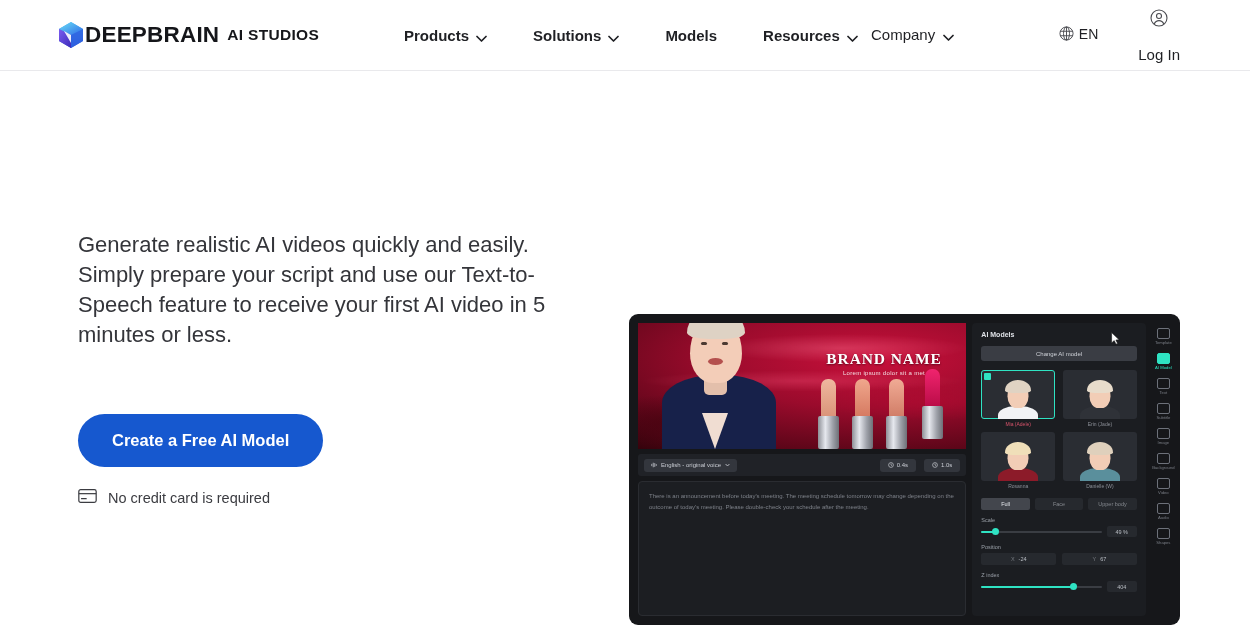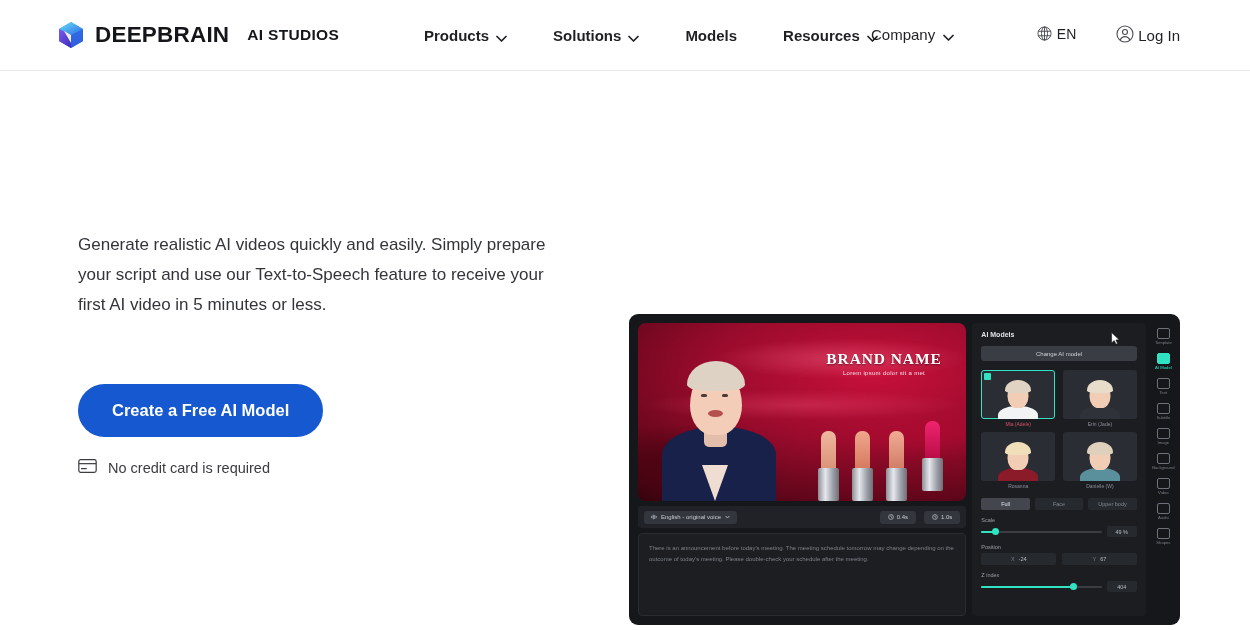--- a/index.html
+++ b/index.html
@@ -13,21 +13,21 @@
   
   .header {
     position: relative;
     height: 71px;
     background: #ffffff;
     border-bottom: 1px solid #e9e9ec;
     display: flex;
     align-items: center;
     padding: 0 26px 0 58px;
   }
-  .brand { display: flex; align-items: center; gap: 11px; flex: 0 0 auto; }
+  .brand { display: flex; align-items: center; gap: 1px; flex: 0 0 auto; }
   .logo-cube { width: 26px; height: 28px; display: block; }
   .brand-name {
     font-size: 22.5px; font-weight: 700; letter-spacing: .2px;
     color: #15161a;
   }
   .brand-sub {
     font-size: 15.5px; font-weight: 600; letter-spacing: .3px;
     color: #15161a; margin-left: 7px;
   }
 
@@ -45,23 +45,23 @@
     position: absolute; right: 26px; top: 0; height: 71px;
     display: flex; align-items: center; gap: 0;
   }
   .lang {
     display: flex; gap: 5px;
     font-size: 14px; color: #1f2024; padding: 0 10px; cursor: pointer;
     position: relative; left: -46px; top: -1px;
   }
   .globe { width: 15px; height: 15px; }
   .login {
-    display: flex; align-items: center; gap: 4px;
+    display: flex; align-items: center; gap: 16px;
     font-size: 15px; color: #1f2024; padding: 0 14px; cursor: pointer;
-    position: relative; left: -30px;
+    position: relative; left: -30px; flex-direction: column;
   }
   .avatar-ic { width: 18px; height: 18px; }
   .cta-sales {
     background: #1658cf; color: #fff; border: none; border-radius: 22px;
     font-family: inherit; font-size: 15px; font-weight: 700;
     padding: 12px 24px; cursor: pointer; letter-spacing: .1px;
   }
 
   
   .nav-company {
@@ -76,21 +76,21 @@
     padding: 125px 0 0 0;
     position: relative;
   }
   .hero-left { width: 560px; padding-left: 78px; }
   h1.headline {
     font-size: 40px; line-height: 50px; font-weight: 700;
     color: #1c1d21; letter-spacing: -.3px;
   }
   p.subcopy {
     margin-top: 34px;
-    font-size: 17px; line-height: 30px; color: #34353a; max-width: 500px;
+    font-size: 22px; line-height: 30px; color: #34353a; max-width: 500px;
   }
   .cta-primary {
     margin-top: 64px;
     display: inline-block; background: #1658cf; color: #fff; border: none;
     border-radius: 28px; font-family: inherit; font-size: 16.5px; font-weight: 700;
     padding: 17px 34px; cursor: pointer;
   }
   .nocard {
     margin-top: 22px; display: flex; align-items: flex-end; gap: 11px;
     font-size: 14.5px; color: #3b3c41;
@@ -100,21 +100,21 @@
   
   .mock {
     position: absolute; left: 629px; top: 243px;
     width: 551px; height: 311px;
     background: #16171a; border-radius: 9px;
     padding: 9px 4px 9px 9px;
     display: flex; overflow: hidden;
   }
   .mock-canvas-col { width: 338px; display: flex; flex-direction: column; }
   .stage {
-    height: 178px; width: 100%; border-radius: 8px; overflow: hidden;
+    height: 126px; width: 100%; border-radius: 0; overflow: hidden;
     position: relative;
     background:
       radial-gradient(ellipse 120% 95% at 72% 28%, #c8103b 0%, #9a0b2c 42%, #5d0619 78%, #2d0209 100%);
   }
   
   .swirl {
     position: absolute; inset: 0;
     background:
       radial-gradient(ellipse 55% 16% at 62% 20%, rgba(255,120,150,.36), rgba(255,120,150,0) 70%),
       radial-gradient(ellipse 70% 12% at 50% 46%, rgba(255,90,130,.30), rgba(255,90,130,0) 70%),

